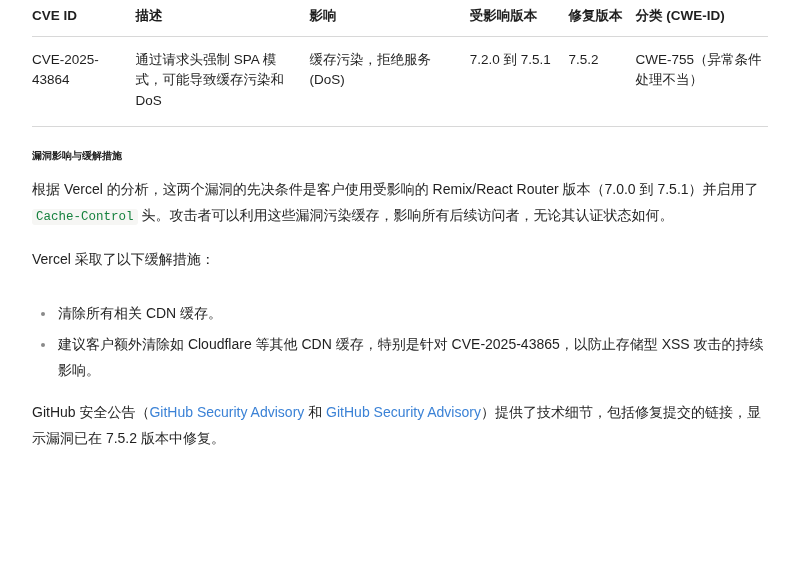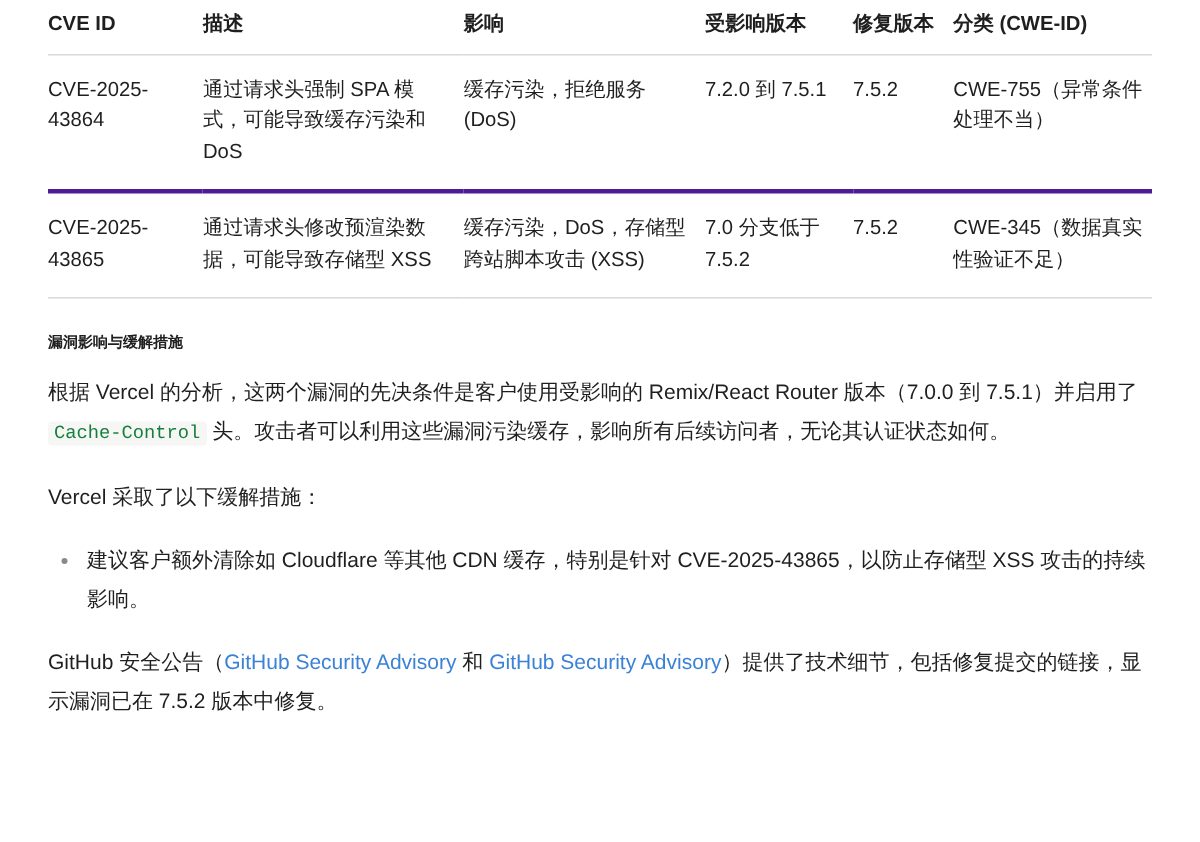--- a/index.html
+++ b/index.html
@@ -69,21 +69,21 @@
 
   
   p.para {
     font-size: 14px;
     line-height: 1.85;
     margin: 0 0 18px 0;
     color: #1f1f1f;
     max-width: 740px;
   }
   p.para.tight {
-    margin-bottom: 16px;
+    margin-bottom: 28px;
   }
 
   code.inline {
     font-family: "Liberation Mono", "DejaVu Sans Mono", monospace;
     font-size: 12.5px;
     color: #15803d;
     background: #f6f6f4;
     border-radius: 3px;
     padding: 1px 4px;
     white-space: nowrap;
@@ -138,36 +138,29 @@
     </thead>
     <tbody>
       <tr>
         <td class="col-cve">CVE-2025-43864</td>
         <td class="col-desc">通过请求头强制 SPA 模式，可能导致缓存污染和 DoS</td>
         <td class="col-imp">缓存污染，拒绝服务 (DoS)</td>
         <td class="col-ver">7.2.0 到 7.5.1</td>
         <td class="col-fix">7.5.2</td>
         <td class="col-class">CWE-755（异常条件处理不当）</td>
       </tr>
-      <tr>
-        <td class="col-cve">CVE-2025-43865</td>
-        <td class="col-desc">通过请求头修改预渲染数据，可能导致存储型 XSS</td>
-        <td class="col-imp">缓存污染，DoS，存储型跨站脚本攻击 (XSS)</td>
-        <td class="col-ver">7.0 分支低于 7.5.2</td>
-        <td class="col-fix">7.5.2</td>
-        <td class="col-class">CWE-345（数据真实性验证不足）</td>
-      </tr>
     </tbody>
   </table>
 
   <h3 class="section-title">漏洞影响与缓解措施</h3>
 
   <p class="para"><span>根据 Vercel 的分析，这两个漏洞的先决条件是客户使用受影响的 Remix/React Router 版本（7.0.0 到 7.5.1）并启用了 </span><code class="inline">Cache-Control</code><span> 头。攻击者可以利用这些漏洞污染缓存，影响所有后续访问者，无论其认证状态如何。</span></p>
 
   <p class="para tight">Vercel 采取了以下缓解措施：</p>
 
   <ul class="bullets">
+    <li><span>清除所有相关 CDN 缓存。</span></li>
     <li><span>建议客户额外清除如 Cloudflare 等其他 CDN 缓存，特别是针对 CVE-2025-43865，以防止存储型 XSS 攻击的持续影响。</span></li>
   </ul>
 
   <p class="para"><span>GitHub 安全公告（</span><a class="link" href="#">GitHub Security Advisory</a><span> 和 </span><a class="link" href="#">GitHub Security Advisory</a><span>）提供了技术细节，包括修复提交的链接，显示漏洞已在 7.5.2 版本中修复。</span></p>
 
 </div>
 
 </body></html>

